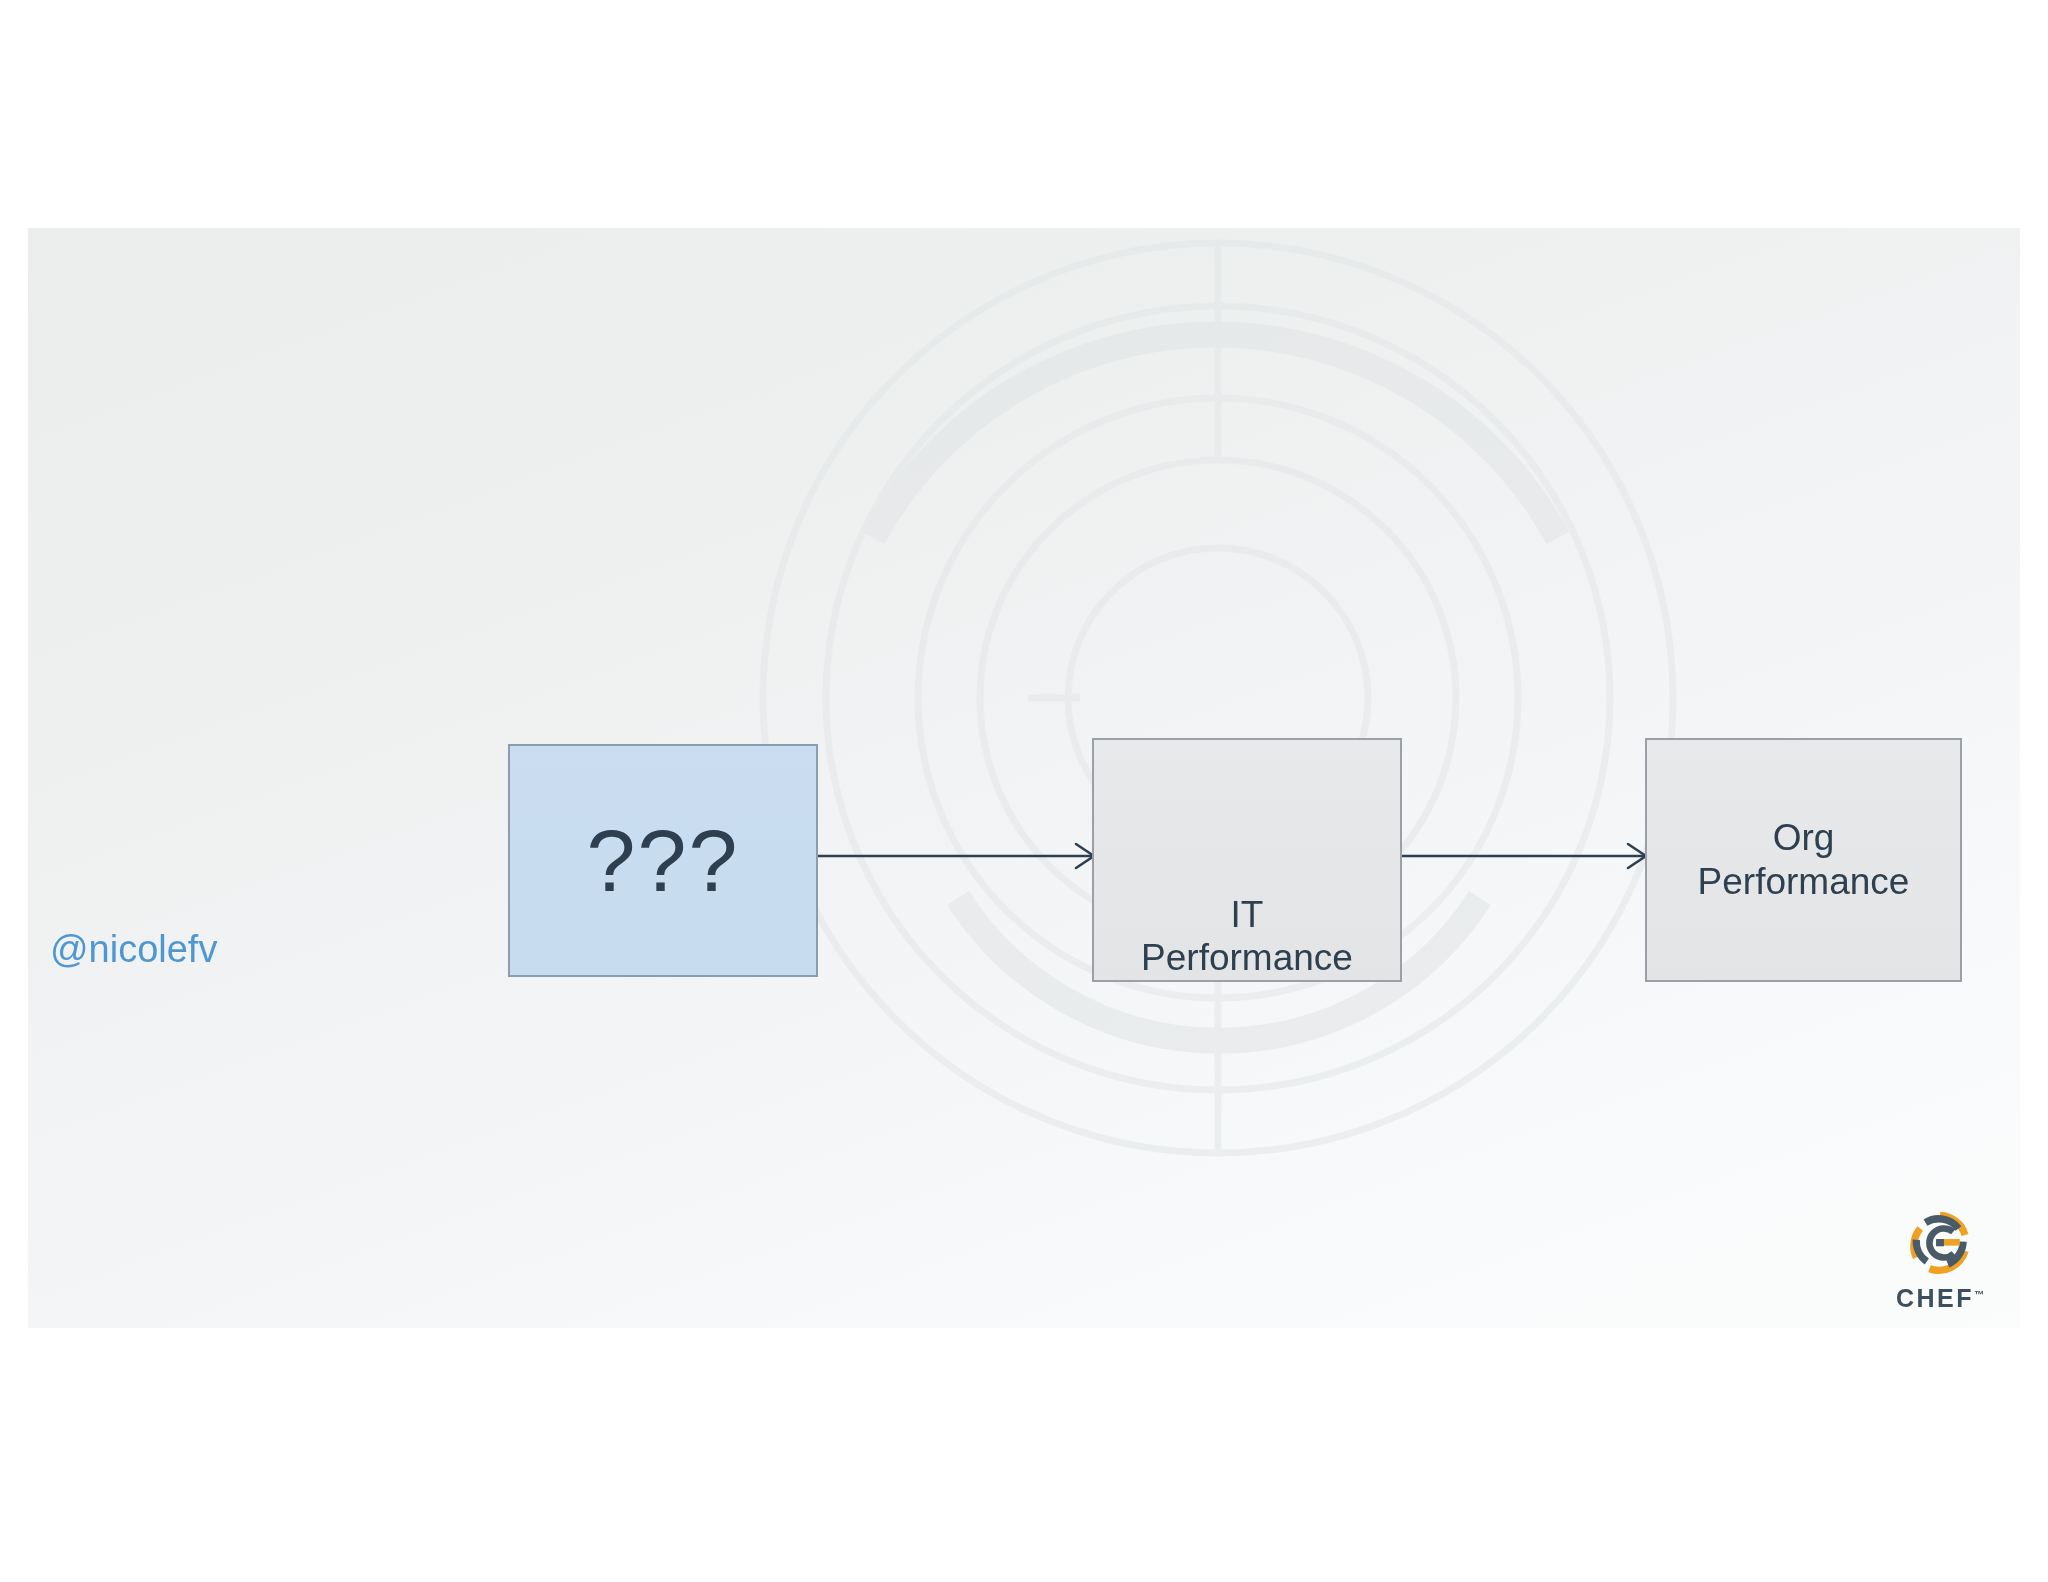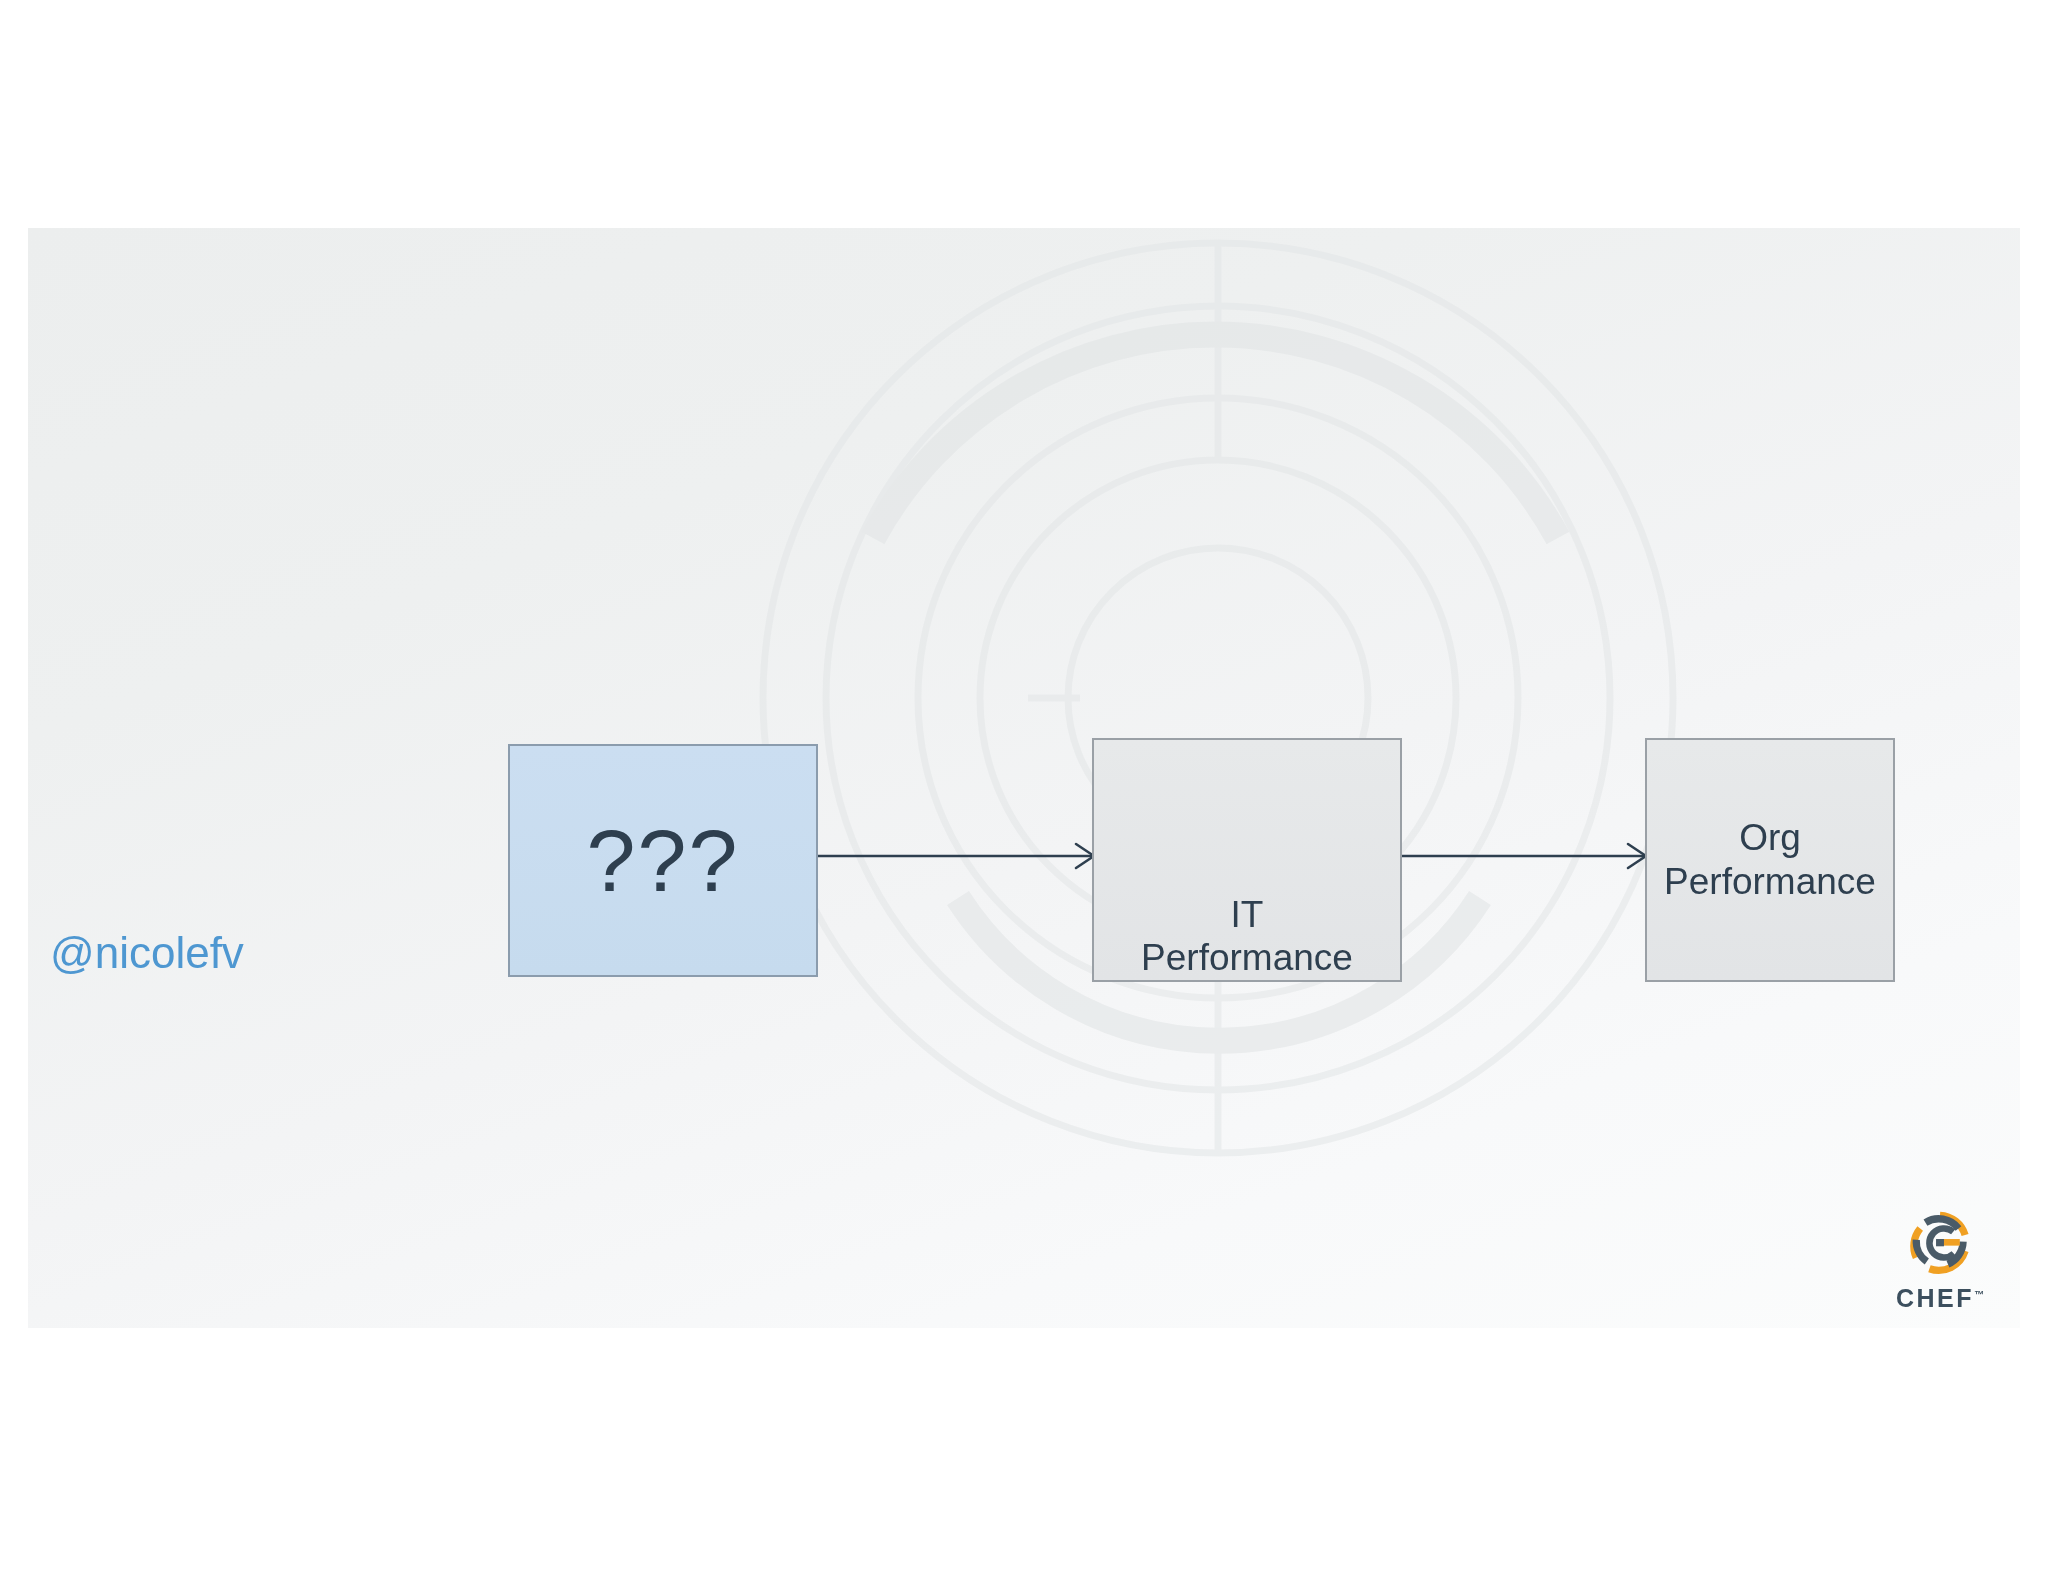--- a/index.html
+++ b/index.html
@@ -84,21 +84,21 @@
     width: 310px;
     height: 244px;
     background: linear-gradient(180deg, #e7e9ea 0%, #e2e4e6 100%);
     border: 2px solid #9aa0a6;
     font-size: 37px;
     align-items: flex-end;
   }
   .node-org {
     left: 1617px;
     top: 510px;
-    width: 250px;
+    width: 317px;
     height: 244px;
     background: linear-gradient(180deg, #e7e9ea 0%, #e2e4e6 100%);
     border: 2px solid #9aa0a6;
     font-size: 37px;
   }
   .node-label {
     display: block;
     padding: 0 8px;
   }
 
@@ -109,21 +109,21 @@
     pointer-events: none;
   }
   #arrow-1 { left: 790px; top: 608px; width: 282px; height: 40px; }
   #arrow-2 { left: 1374px; top: 608px; width: 250px; height: 40px; }
 
   
   #handle {
     position: absolute;
     left: 22px;
     top: 700px;
-    font-size: 44px;
+    font-size: 38px;
     color: #4e97d1;
     white-space: nowrap;
   }
 
   #chef-logo {
     position: absolute;
     left: 1856px;
     top: 982px;
     width: 112px;
     height: 98px;

